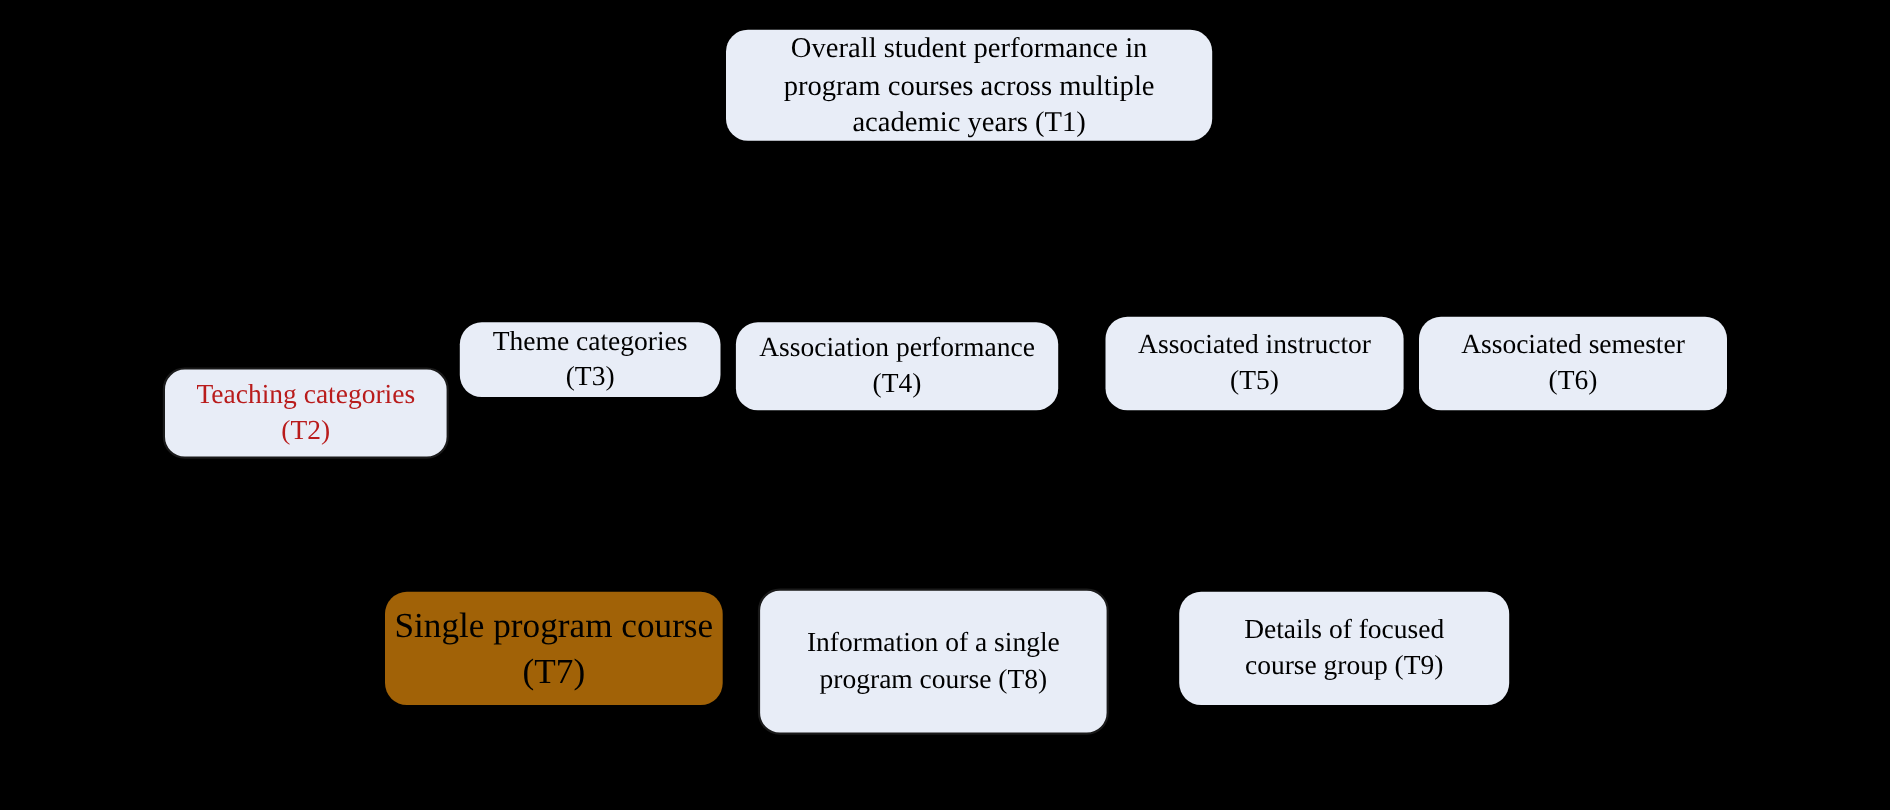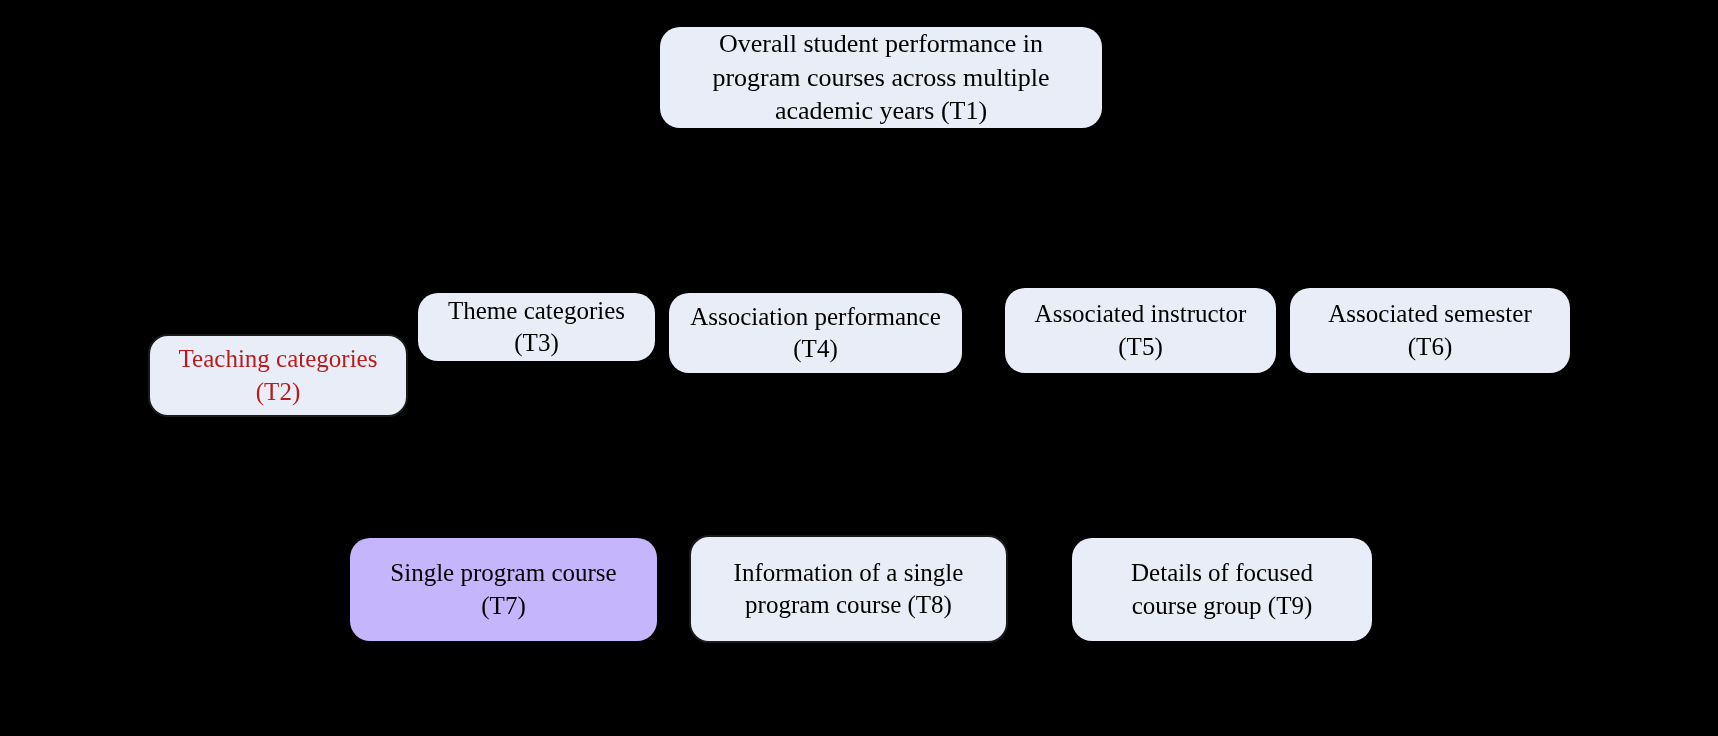--- a/index.html
+++ b/index.html
@@ -48,19 +48,19 @@
     <div class="node bordered" style="left: 148px; top: 290px; width: 260px; height: 83px; font-size: 25px; background: rgb(232, 237, 247); color: #b91c1c; border-color: rgb(26, 26, 26); margin-top: 44px;"><span class="node-label">Teaching categories
 (T2)</span></div>
     <div class="node" style="left: 418px; top: 293px; width: 237px; height: 68px; font-size: 25px; background: rgb(232, 237, 247); color: rgb(0, 0, 0);"><span class="node-label">Theme categories
 (T3)</span></div>
     <div class="node" style="left: 669px; top: 293px; width: 293px; height: 80px; font-size: 25px; background: rgb(232, 237, 247); color: rgb(0, 0, 0);"><span class="node-label">Association performance
 (T4)</span></div>
     <div class="node" style="left: 1005px; top: 288px; width: 271px; height: 85px; font-size: 25px; background: rgb(232, 237, 247); color: rgb(0, 0, 0);"><span class="node-label">Associated instructor
 (T5)</span></div>
     <div class="node" style="left: 1290px; top: 288px; width: 280px; height: 85px; font-size: 25px; background: rgb(232, 237, 247); color: rgb(0, 0, 0);"><span class="node-label">Associated semester
 (T6)</span></div>
-    <div class="node" style="left: 350px; top: 538px; width: 307px; height: 103px; font-size: 25px; background: #c4b5fd; color: rgb(0, 0, 0); justify-content: center;"><span class="node-label">Single program course
+    <div class="node" style="left: 350px; top: 538px; width: 307px; height: 103px; font-size: 32px; background: #a16207; color: rgb(0, 0, 0); justify-content: center;"><span class="node-label">Single program course
 (T7)</span></div>
-    <div class="node bordered" style="left: 689px; top: 535px; width: 319px; height: 108px; font-size: 25px; background: rgb(232, 237, 247); color: rgb(0, 0, 0); border-color: rgb(26, 26, 26);"><span class="node-label">Information of a single
+    <div class="node bordered" style="left: 689px; top: 535px; width: 319px; height: 133px; font-size: 25px; background: rgb(232, 237, 247); color: rgb(0, 0, 0); border-color: rgb(26, 26, 26);"><span class="node-label">Information of a single
 program course (T8)</span></div>
     <div class="node" style="left: 1040px; top: 538px; width: 300px; height: 103px; font-size: 25px; background: rgb(232, 237, 247); color: rgb(0, 0, 0); margin-left: 32px;"><span class="node-label">Details of focused
 course group (T9)</span></div>
   </div>
 
 </body></html>

